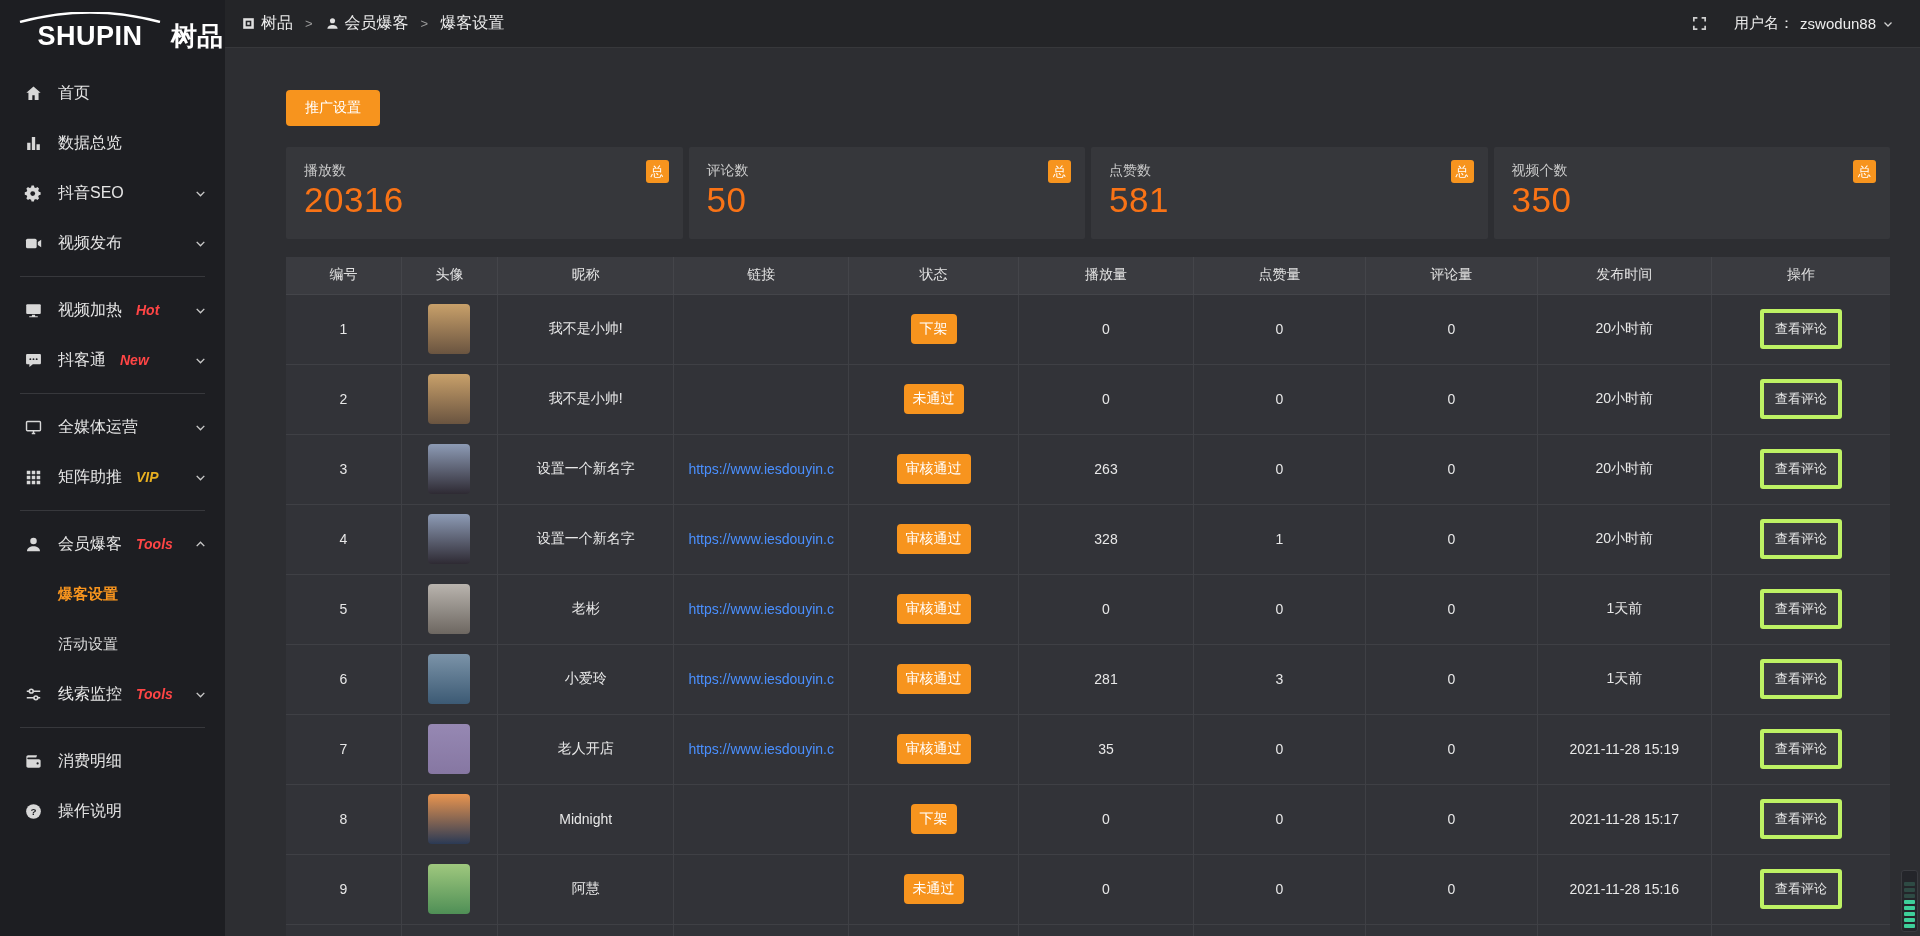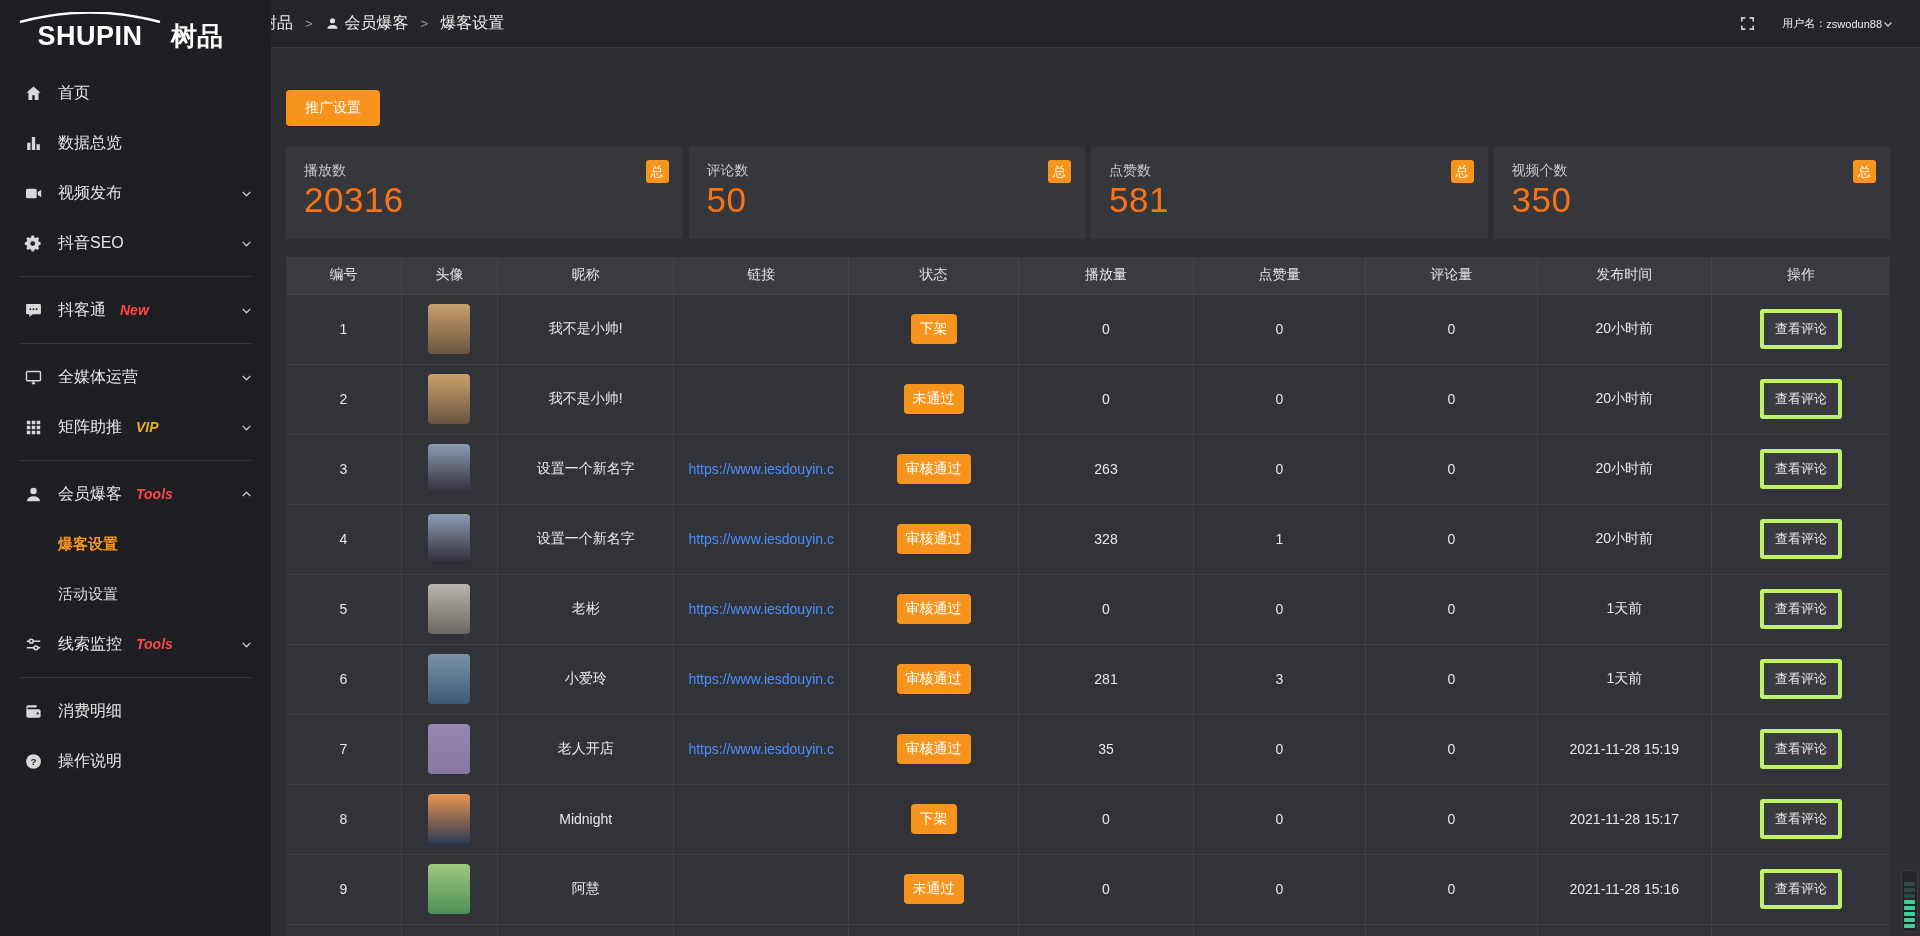--- a/index.html
+++ b/index.html
@@ -12,21 +12,21 @@
     --thead-bg:#3a3b40;
     --line:#3f4045;
     --link:#4a90ff;
     --txt:#e8e8e8;
   }
   *{margin:0;padding:0;box-sizing:border-box;}
   html,body{width:1920px;height:936px;overflow:hidden;background:var(--content-bg);
     font-family:"Liberation Sans","DejaVu Sans",sans-serif;color:var(--txt);}
 
   
-  .sidebar{position:fixed;left:0;top:0;width:271px;height:936px;background:var(--sidebar-bg);z-index:5;}
+  .sidebar{position:fixed;left:0;top:0;width:225px;height:936px;background:var(--sidebar-bg);z-index:5;}
   .logo{padding:12px 0 4px 16px;display:flex;align-items:flex-end;gap:7px;color:#fff;}
   .logo .arcword{display:flex;flex-direction:column;align-items:center;}
   .logo .latin{font-size:27px;font-weight:800;letter-spacing:.5px;line-height:1;}
   .logo .cn{font-size:26px;font-weight:700;line-height:1.05;}
   .nav{margin-top:14px;}
   .nav-item{height:50px;display:flex;align-items:center;padding:0 18px 0 24px;cursor:pointer;}
   .nav-icon{width:19px;height:19px;color:#d8d8d8;display:inline-flex;margin-right:15px;flex:0 0 auto;}
   .nav-icon svg{width:100%;height:100%;}
   .nav-label{font-size:16px;color:#e6e6e6;}
   .nav-badge{font-size:14px;font-style:italic;font-weight:700;margin-left:14px;}
@@ -41,21 +41,21 @@
   .topbar{position:fixed;left:225px;top:0;right:0;height:48px;background:var(--header-bg);
     display:flex;align-items:center;border-bottom:1px solid #37383b;z-index:4;}
   .crumbs{display:flex;align-items:center;margin-left:16px;font-size:16px;color:#ededed;}
   .crumb{display:flex;align-items:center;gap:5px;cursor:pointer;}
   .crumb .cicon{width:15px;height:15px;color:#e0e0e0;display:inline-flex;}
   .crumb .cicon svg{width:100%;height:100%;}
   .crumb-sep{color:#9a9a9a;margin:0 12px;font-size:13px;}
   .top-right{margin-left:auto;display:flex;align-items:center;gap:26px;padding-right:26px;}
   .fs-icon{width:17px;height:17px;color:#cfcfcf;cursor:pointer;display:inline-flex;}
   .fs-icon svg{width:100%;height:100%;}
-  .userbox{display:flex;align-items:center;font-size:11px;color:#ededed;cursor:pointer;}
+  .userbox{display:flex;align-items:center;gap:6px;font-size:15px;color:#ededed;cursor:pointer;}
   .userbox .uchev{width:12px;height:12px;color:#cfcfcf;display:inline-flex;}
   .userbox .uchev svg{width:100%;height:100%;}
 
   
   .content{position:absolute;left:225px;top:48px;right:0;bottom:0;padding:42px 30px 0 61px;background:var(--content-bg);}
   .promo-btn{display:inline-block;background:var(--accent);color:#fff;font-size:14px;border:none;
     padding:9px 19px;border-radius:4px;cursor:pointer;font-family:inherit;}
   .cards{display:flex;gap:6px;margin-top:21px;}
   .card{position:relative;flex:1;height:92px;background:var(--card-bg);border-radius:2px;padding:15px 18px;}
   .card-label{font-size:14px;color:#c9c9c9;}
@@ -117,49 +117,64 @@
           </svg>
         </span>
     <span class="nav-label">数据总览</span>
 
   </div>
 
 
   <div class="nav-item">
     <span class="nav-icon">
           <svg viewBox="0 0 24 24">
+            <path fill="currentColor" d="M21 13.5v-3l-2.3-.6a7 7 0 0 0-.8-1.9l1.2-2-2.1-2.1-2 1.2a7 7 0 0 0-1.9-.8L12.5 2h-3l-.6 2.3a7 7 0 0 0-1.9.8l-2-1.2L2.9 6l1.2 2a7 7 0 0 0-.8 1.9L1 10.5v3l2.3.6c.2.7.4 1.3.8 1.9l-1.2 2L5 20.1l2-1.2c.6.4 1.2.6 1.9.8l.6 2.3h3l.6-2.3c.7-.2 1.3-.4 1.9-.8l2 1.2 2.1-2.1-1.2-2c.4-.6.6-1.2.8-1.9z"></path>
+            <circle cx="11" cy="12" r="3" fill="#1d1e22"></circle>
+          </svg>
+        </span>
+    <span class="nav-label">抖音SEO</span>
+
+    <span class="nav-chevron">
+          <svg viewBox="0 0 24 24" fill="none" stroke="currentColor" stroke-width="2.6">
+            <path d="m5 9 7 7 7-7"></path>
+          </svg>
+        </span>
+  </div>
+
+  <div class="nav-item">
+    <span class="nav-icon">
+          <svg viewBox="0 0 24 24">
             <rect x="2.5" y="6" width="13.5" height="12" rx="2" fill="currentColor"></rect>
             <path d="m17.5 10 4.2-2.6v9.2L17.5 14z" fill="currentColor"></path>
           </svg>
         </span>
     <span class="nav-label">视频发布</span>
 
     <span class="nav-chevron">
           <svg viewBox="0 0 24 24" fill="none" stroke="currentColor" stroke-width="2.6">
             <path d="m5 9 7 7 7-7"></path>
           </svg>
         </span>
   </div>
-
-  <div class="nav-item">
-    <span class="nav-icon">
-          <svg viewBox="0 0 24 24">
-            <path fill="currentColor" d="M21 13.5v-3l-2.3-.6a7 7 0 0 0-.8-1.9l1.2-2-2.1-2.1-2 1.2a7 7 0 0 0-1.9-.8L12.5 2h-3l-.6 2.3a7 7 0 0 0-1.9.8l-2-1.2L2.9 6l1.2 2a7 7 0 0 0-.8 1.9L1 10.5v3l2.3.6c.2.7.4 1.3.8 1.9l-1.2 2L5 20.1l2-1.2c.6.4 1.2.6 1.9.8l.6 2.3h3l.6-2.3c.7-.2 1.3-.4 1.9-.8l2 1.2 2.1-2.1-1.2-2c.4-.6.6-1.2.8-1.9z"></path>
-            <circle cx="11" cy="12" r="3" fill="#1d1e22"></circle>
-          </svg>
-        </span>
-    <span class="nav-label">抖音SEO</span>
-
-    <span class="nav-chevron">
-          <svg viewBox="0 0 24 24" fill="none" stroke="currentColor" stroke-width="2.6">
-            <path d="m5 9 7 7 7-7"></path>
-          </svg>
-        </span>
-  </div>
 <div class="nav-divider"></div>
+  <div class="nav-item">
+    <span class="nav-icon">
+          <svg viewBox="0 0 24 24">
+            <rect x="2.8" y="4" width="18.4" height="12.4" rx="1.4" fill="currentColor"></rect>
+            <path d="M10 17.5h4v1.8h3.4v1.2H6.6v-1.2H10z" fill="currentColor"></path>
+          </svg>
+        </span>
+    <span class="nav-label">视频加热</span>
+    <span class="nav-badge" style="color: rgb(255, 69, 69);">Hot</span>
+    <span class="nav-chevron">
+          <svg viewBox="0 0 24 24" fill="none" stroke="currentColor" stroke-width="2.6">
+            <path d="m5 9 7 7 7-7"></path>
+          </svg>
+        </span>
+  </div>
 
   <div class="nav-item">
     <span class="nav-icon">
           <svg viewBox="0 0 24 24">
             <path d="M4.2 3.8h15.6c.9 0 1.6.7 1.6 1.6v9.8c0 .9-.7 1.6-1.6 1.6h-8.6l-4.4 3.4v-3.4H4.2c-.9 0-1.6-.7-1.6-1.6V5.4c0-.9.7-1.6 1.6-1.6z" fill="currentColor"></path>
             <circle cx="8" cy="10.3" r="1.2" fill="#1d1e22"></circle>
             <circle cx="12" cy="10.3" r="1.2" fill="#1d1e22"></circle>
             <circle cx="16" cy="10.3" r="1.2" fill="#1d1e22"></circle>
           </svg>
         </span>

